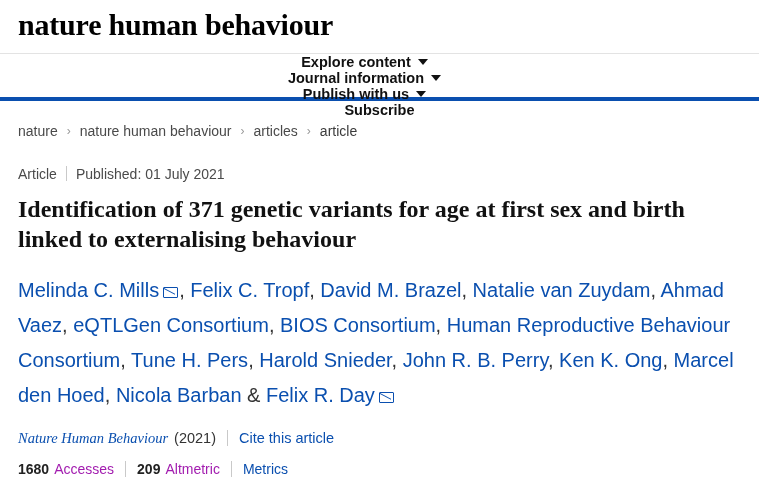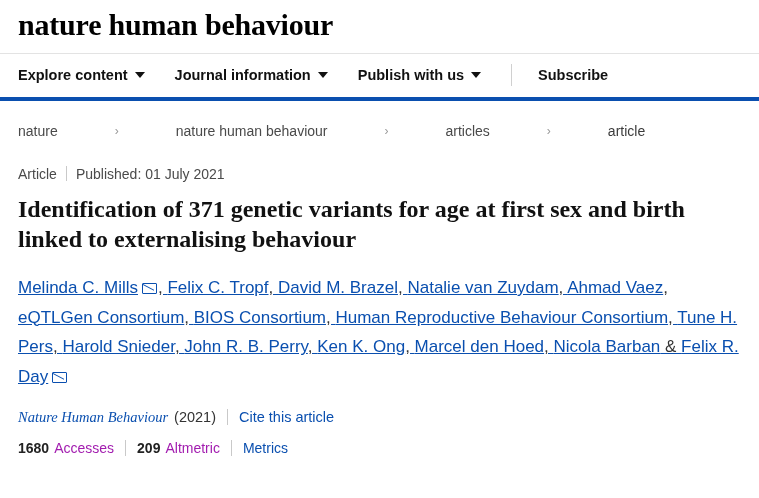--- a/index.html
+++ b/index.html
@@ -38,20 +38,21 @@
   }
 
   
   .navbar {
     display: flex;
     align-items: center;
     padding: 0 18px;
     height: 43px;
     border-bottom: 4px solid #0a4faf;
     background: #ffffff;
+    flex-direction: column;
   }
   .nav-item {
     display: flex;
     align-items: center;
     font-size: 14.5px;
     font-weight: 700;
     color: #111111;
     margin-right: 30px;
     white-space: nowrap;
     cursor: pointer;
@@ -74,21 +75,20 @@
     margin-right: 26px;
   }
 
   
   .breadcrumb {
     display: flex;
     align-items: center;
     padding: 22px 18px 0 18px;
     font-size: 14px;
     color: #555555;
-    gap: 48px;
   }
   .crumb {
     color: #4a4a4a;
     white-space: nowrap;
     cursor: pointer;
   }
   .crumb.current {
     color: #3b3b3b;
     cursor: default;
   }
@@ -123,25 +123,24 @@
     line-height: 1.28;
     color: #111111;
     margin: 12px 0 0 0;
     padding: 0 18px;
     max-width: 740px;
   }
 
   
   .authors {
     padding: 18px 18px 0 18px;
-    font-size: 17px;
+    font-size: 20px;
     line-height: 1.75;
     color: #0a4faf;
     max-width: 745px;
-    text-decoration: underline;
   }
   .author {
     color: #0a4faf;
     cursor: pointer;
   }
   .author-sep { color: #333333; }
   .amp { color: #333333; }
   .env-icon {
     display: inline-block;
     position: relative;

